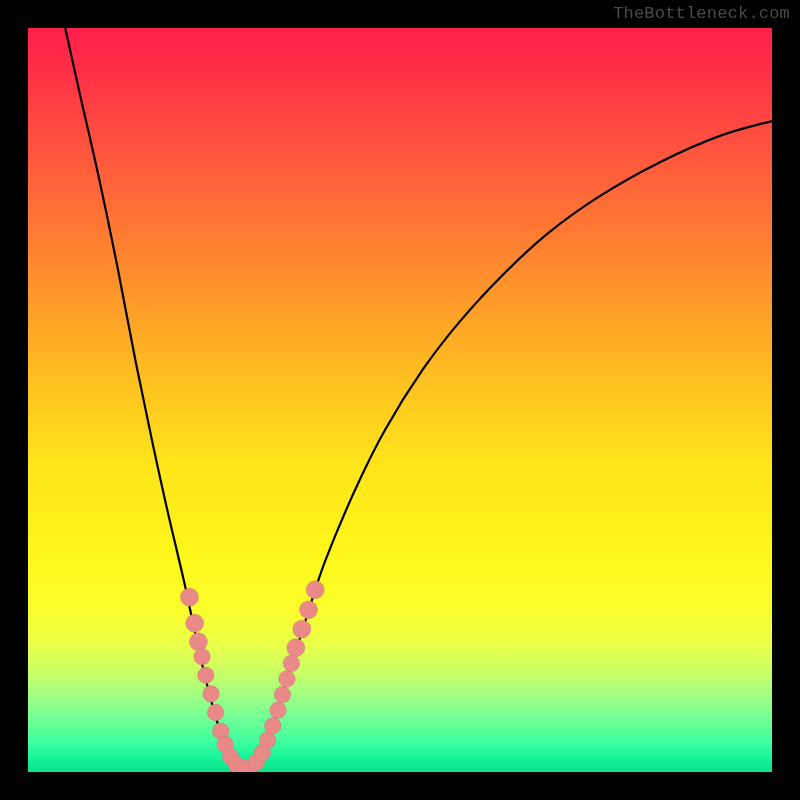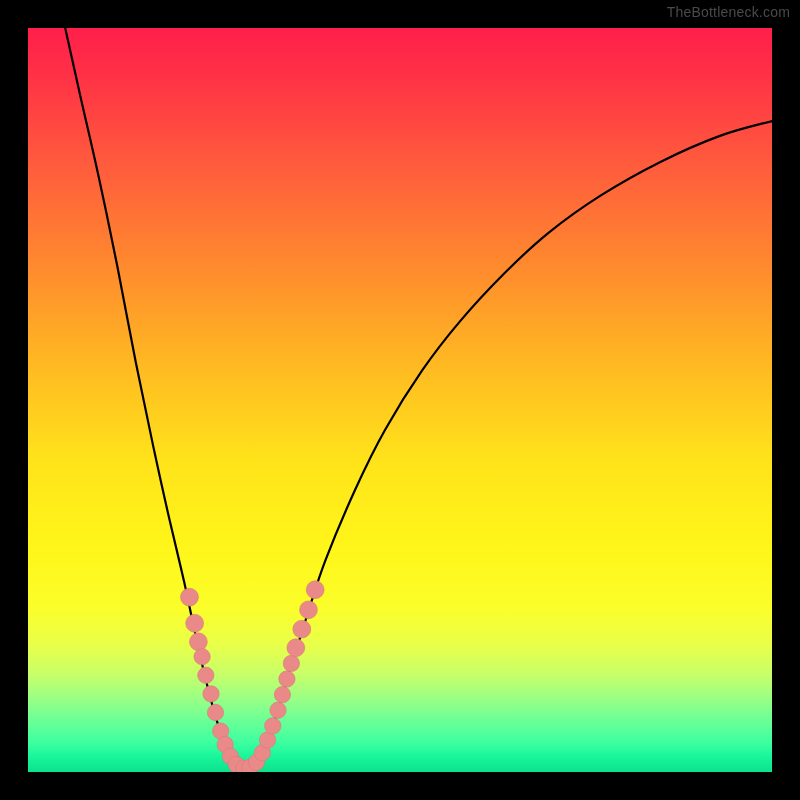--- a/index.html
+++ b/index.html
@@ -45,23 +45,24 @@
     position: absolute;
     inset: 0;
     width: 100%;
     height: 100%;
   }
   .watermark {
     position: absolute;
     top: 4px;
     right: 10px;
     color: #4a4a4a;
-    font-size: 14px;
+    font-size: 17px;
     font-weight: 400;
     letter-spacing: 0.2px;
+    font-family: Liberation Mono, monospace;
   }
 </style>
 </head>
 <body>
 
 <div class="frame">
   <div class="gradient"></div>
   <svg class="plot-svg" viewBox="0 0 744 744" preserveAspectRatio="none">
     <path id="curve-path" fill="none" stroke="#000000" stroke-width="2.2" stroke-linecap="round" d="M 37.20 0.00 C 39.88 12.05, 46.05 40.18, 52.08 66.96 C 58.11 93.74, 63.98 118.00, 70.68 148.80 C 77.38 179.60, 82.58 204.60, 89.28 238.08 C 95.98 271.56, 101.18 301.32, 107.88 334.80 C 114.58 368.28, 120.45 395.96, 126.48 424.08 C 132.51 452.20, 136.00 467.60, 141.36 491.04 C 146.72 514.48, 151.55 533.52, 156.24 554.28 C 160.93 575.04, 163.38 588.28, 167.40 606.36 C 171.42 624.44, 174.54 638.65, 178.56 654.72 C 182.58 670.79, 185.70 682.92, 189.72 695.64 C 193.74 708.36, 196.86 717.36, 200.88 725.40 C 204.90 733.44, 208.02 737.60, 212.04 740.28 C 216.06 742.96, 219.18 742.96, 223.20 740.28 C 227.22 737.60, 230.34 733.44, 234.36 725.40 C 238.38 717.36, 240.83 709.70, 245.52 695.64 C 250.21 681.58, 254.37 666.70, 260.40 647.28 C 266.43 627.86, 272.30 608.52, 279.00 587.76 C 285.70 567.00, 288.90 554.73, 297.60 531.96 C 306.30 509.19, 316.65 484.72, 327.36 461.28 C 338.07 437.84, 345.07 423.19, 357.12 401.76 C 369.17 380.33, 380.93 361.66, 394.32 342.24 C 407.71 322.82, 416.79 311.29, 431.52 293.88 C 446.25 276.47, 460.09 261.59, 476.16 245.52 C 492.23 229.45, 503.39 218.66, 520.80 204.60 C 538.21 190.54, 552.79 180.12, 572.88 167.40 C 592.97 154.68, 610.97 144.63, 632.40 133.92 C 653.83 123.21, 671.83 115.25, 691.92 107.88 C 712.01 100.51, 734.63 95.68, 744.00 93.00"></path>
     <g id="markers-group">

